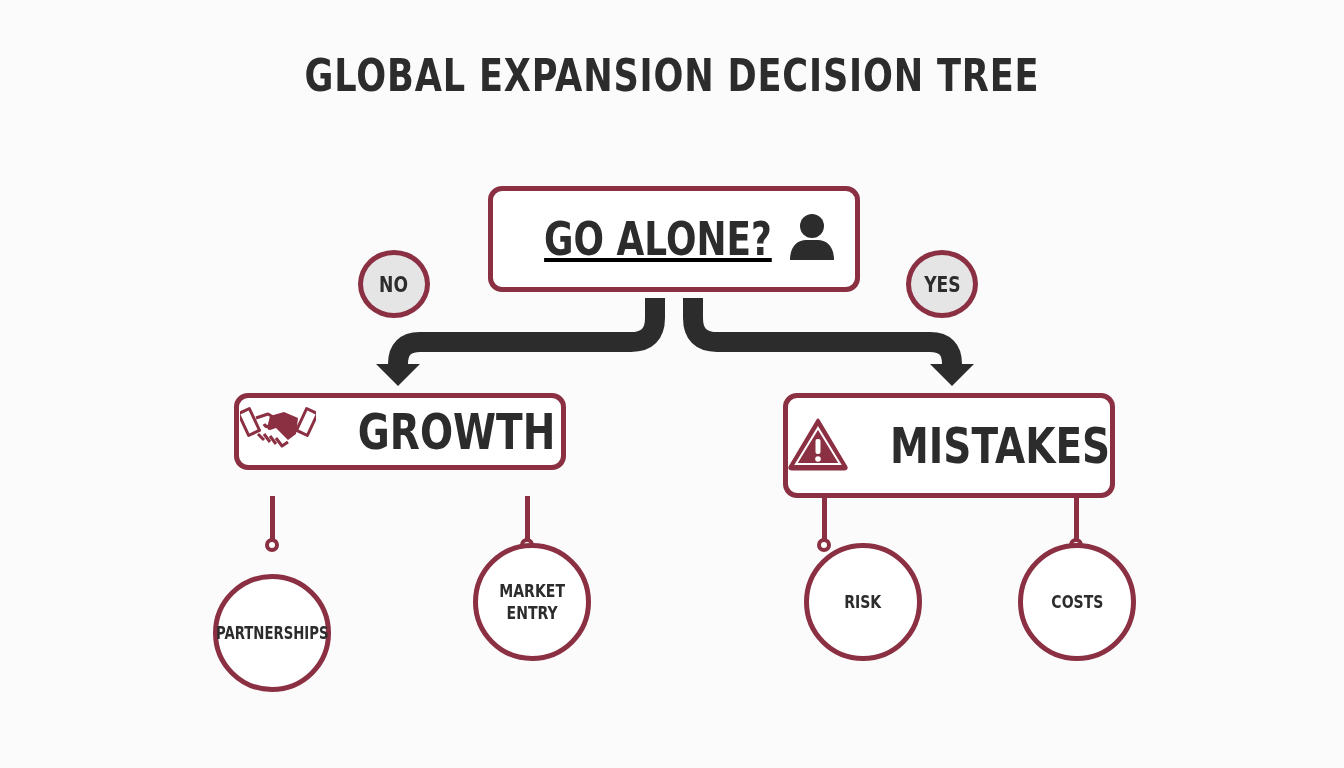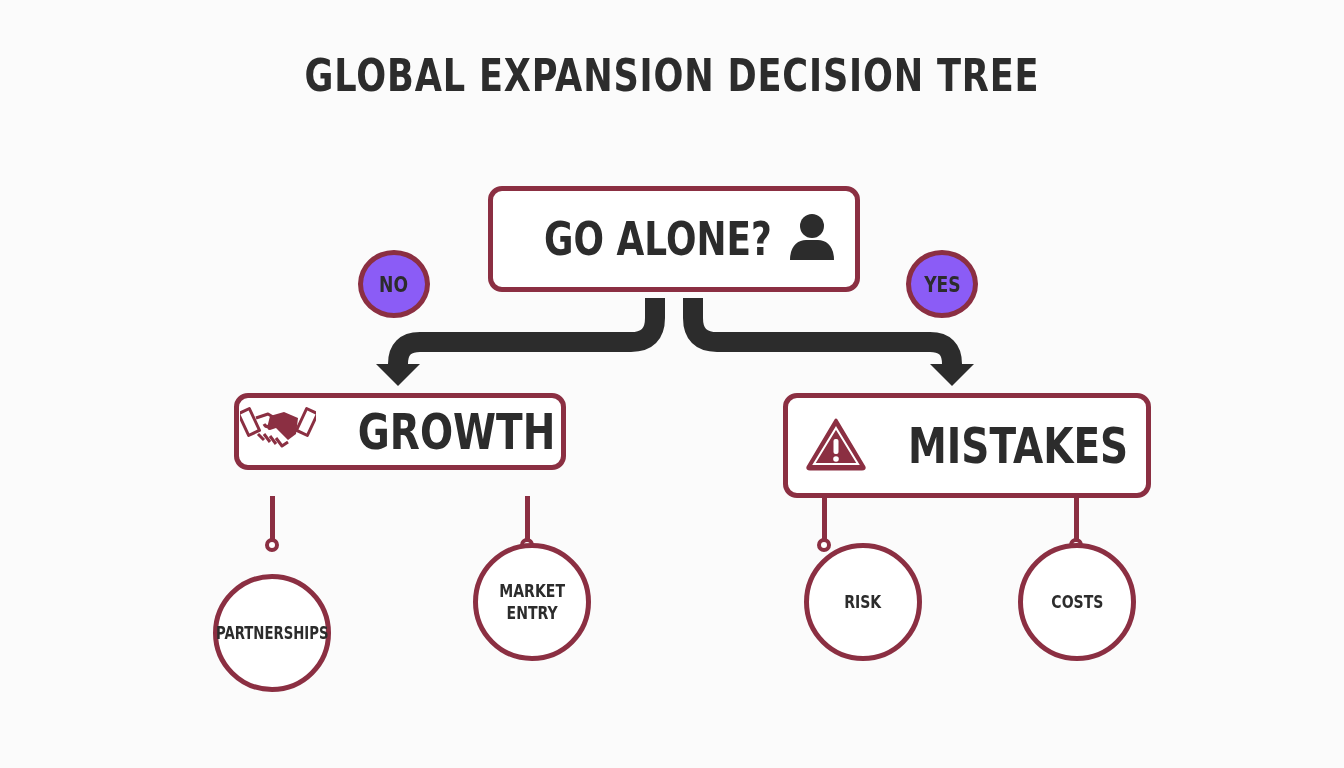--- a/index.html
+++ b/index.html
@@ -31,21 +31,21 @@
     font-family: "DejaVu Sans", sans-serif;
     font-weight: bold;
     color: #2c2c2c;
     display: inline-block;
     transform: scaleX(0.78);
     white-space: nowrap;
   }
   .badge {
     position: absolute; box-sizing: border-box;
     border: 5px solid #8b2f42; border-radius: 50%;
-    background: #8b5cf6;
+    background: #e5e5e5;
     display: flex; align-items: center; justify-content: center;
   }
   .badge-text {
     font-weight: bold; font-size: 22px; color: #2c2c2c;
     display: inline-block; transform: scaleX(0.78);
   }
   .leaf {
     position: absolute; box-sizing: border-box;
     border: 5px solid #8b2f42; border-radius: 50%;
     background: #fff;
@@ -73,21 +73,21 @@
 
 <div class="title">GLOBAL EXPANSION DECISION TREE</div>
 
 <svg class="overlay" width="1344" height="768">
   <path d="M 655 298 L 655 318 Q 655 342 631 342 L 420 342 Q 398 342 398 364 L 398 368" fill="none" stroke="#2c2c2c" stroke-width="20"></path>
   <polygon points="376,364 420,364 398,386" fill="#2c2c2c"></polygon>
   <path d="M 693 298 L 693 318 Q 693 342 717 342 L 930 342 Q 952 342 952 364 L 952 368" fill="none" stroke="#2c2c2c" stroke-width="20"></path>
   <polygon points="930,364 974,364 952,386" fill="#2c2c2c"></polygon>
 </svg>
 
-<div class="box" style="left:488px; top:186px; width:372px; height:106px;">
+<div class="box" style="left:488px; top:186px; width:372px; height:106px;text-decoration:underline;">
   <span class="box-text" style="font-size:46px; margin-right:-20px;">GO ALONE?</span>
   <span style="margin-left:4px;">
     <svg width="48" height="50" viewBox="0 0 48 50">
       <circle cx="24" cy="14" r="12" fill="#2c2c2c"></circle>
       <path d="M2 48 C2 34 10 28 18 28 L30 28 C38 28 46 34 46 48 Z" fill="#2c2c2c"></path>
     </svg>
   </span>
 </div>
 
 <div class="badge" style="left:358px; top:250px; width:72px; height:68px;">
@@ -105,21 +105,21 @@
         <rect x="61" y="6" width="12" height="24" transform="rotate(25 67 18)"></rect>
         <path d="M16 14 L28 10 L38 16 L30 22 Q26 24 24 20"></path>
         <path d="M18 30 L24 36 M24 30 L30 38 M30 32 L36 40 M36 34 L42 42 L48 38"></path>
       </g>
       <path d="M30 12 L44 8 L58 14 L56 30 L48 36 L36 24 L30 26 Q26 26 28 20 Z" fill="#8b2f42"></path>
     </svg>
   </span>
   <span class="box-text" style="font-size:50px; margin-right:-24px;">GROWTH</span>
 </div>
 
-<div class="box" style="left:783px; top:393px; width:368px; height:105px;">
+<div class="box" style="left:783px; top:393px; width:332px; height:105px;">
   <span style="margin-right:10px;">
     <svg width="62" height="54" viewBox="0 0 62 54">
       <path d="M31 3 L59 50 Q60 52 57 52 L5 52 Q2 52 3 50 Z" fill="#8b2f42" stroke="#8b2f42" stroke-width="3" stroke-linejoin="round"></path>
       <path d="M31 11 L53 47 L9 47 Z" fill="none" stroke="#ffffff" stroke-width="2"></path>
       <rect x="28.5" y="22" width="5" height="15" rx="2" fill="#fff"></rect>
       <circle cx="31" cy="42" r="2.8" fill="#fff"></circle>
     </svg>
   </span>
   <span class="box-text" style="font-size:50px; margin-right:-30px;">MISTAKES</span>
 </div>

